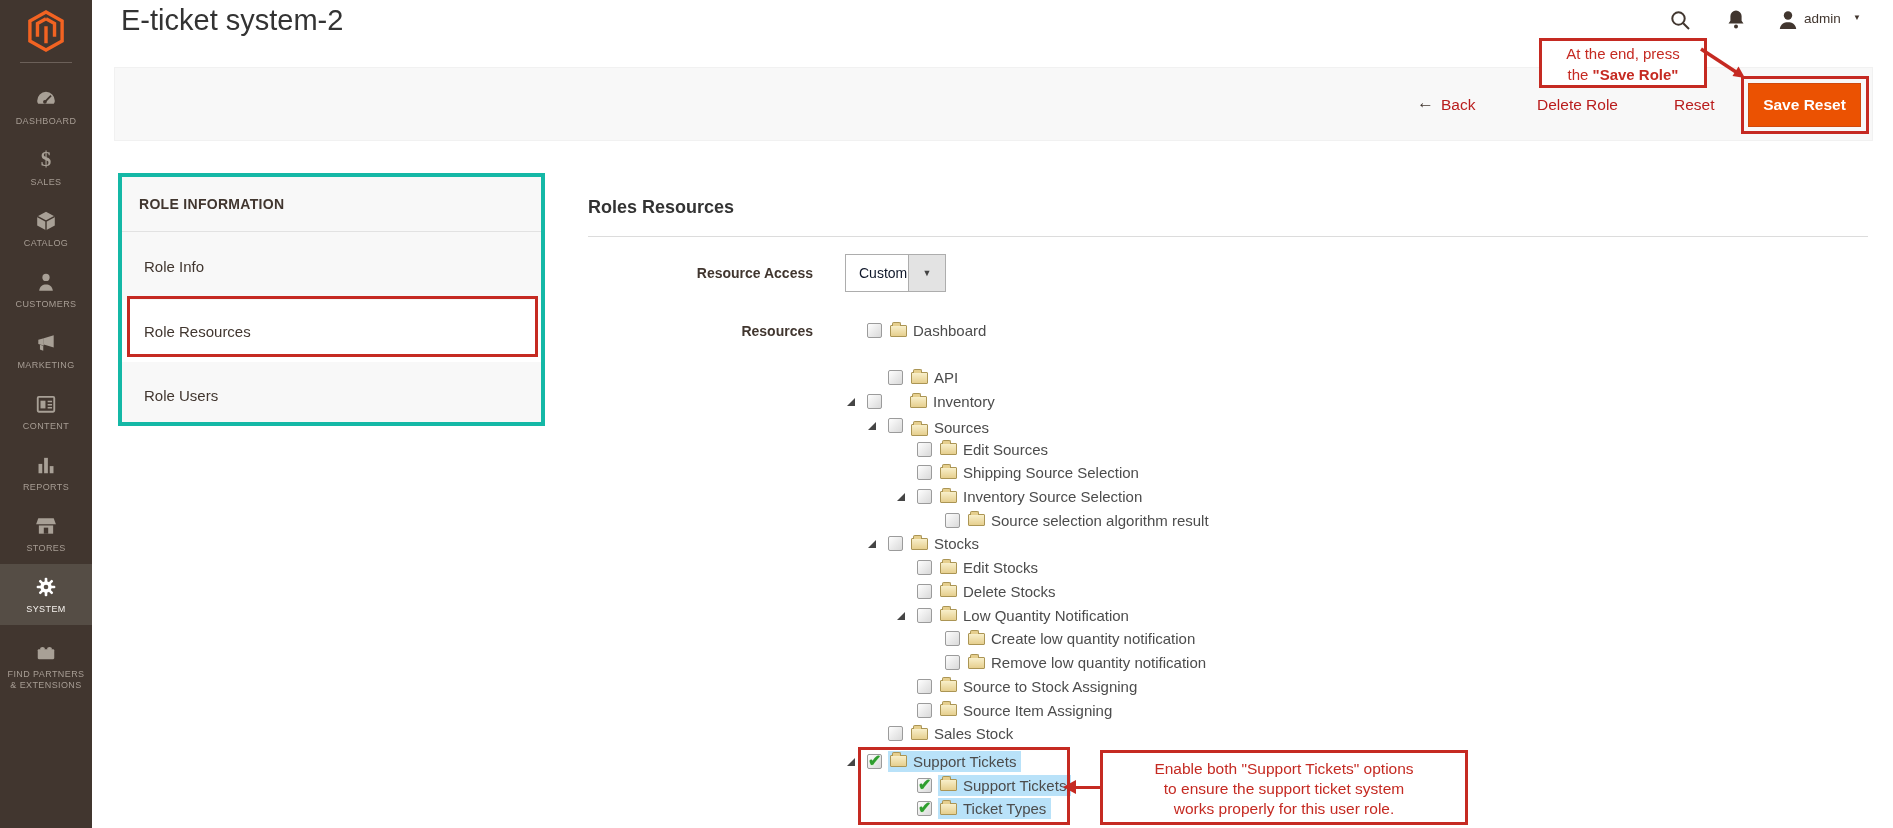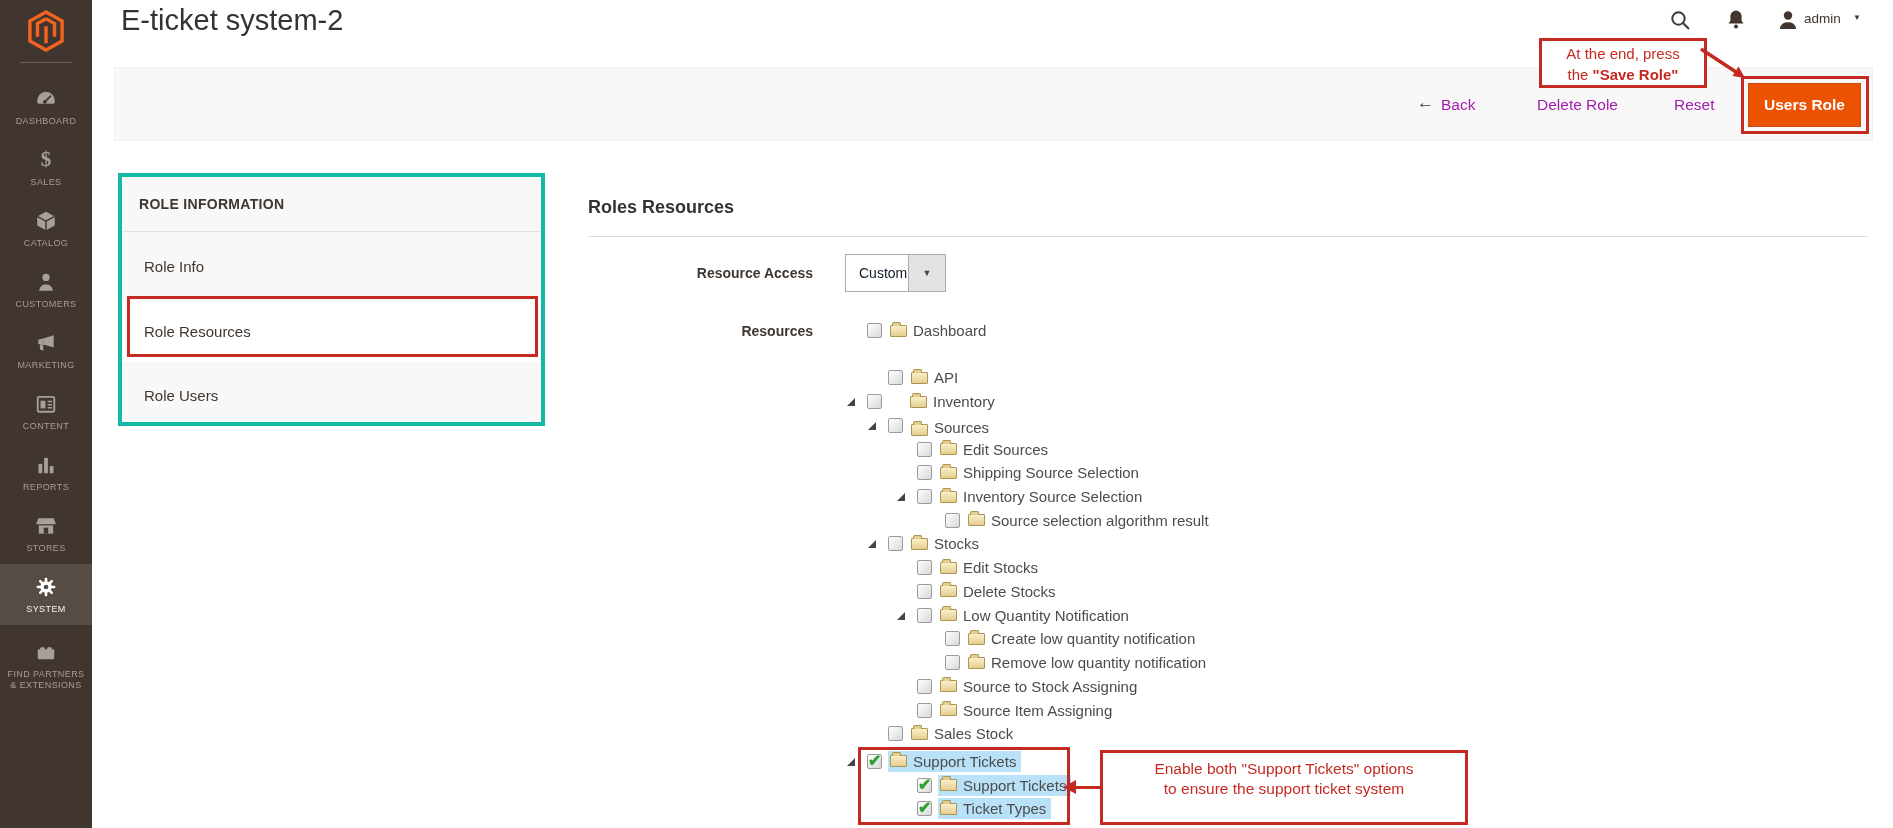--- a/index.html
+++ b/index.html
@@ -27,21 +27,21 @@
   .icon-btn { position:absolute; top:8px; width:24px; height:24px; color:#41362f; cursor:pointer; }
   .icon-btn svg { width:100%; height:100%; }
   .search-btn { left:1668px; }
   .bell-btn { left:1724px; }
   .user-btn { left:1776px; }
   .admin-label { position:absolute; left:1804px; top:11px; font-size:13.5px; color:#41362f; cursor:pointer; }
   .admin-caret { position:absolute; left:1853px; top:13px; font-size:8px; color:#41362f; cursor:pointer; }
 
   
   .actions-bar { position:absolute; left:114px; top:67px; width:1759px; height:74px; background:#f8f8f8; border:1px solid #f1f1f1; }
-  .txt-btn { position:absolute; font-size:15.5px; color:#a21caf; cursor:pointer; font-weight:500; }
+  .txt-btn { position:absolute; font-size:15.5px; color:#b91c1c; cursor:pointer; font-weight:500; }
   .back-arrow { position:absolute; left:1417px; top:93px; font-size:17px; color:#41362f; cursor:pointer; }
   .back-btn   { left:1441px; top:96px; }
   .delete-btn { left:1537px; top:96px; }
   .reset-btn  { left:1674px; top:96px; }
   .save-btn { position:absolute; left:1748px; top:83px; width:113px; height:44px; background:var(--orange);
     color:#fff; font-size:15.5px; font-weight:bold; border:1px solid #cf4a0e; cursor:pointer;
     display:flex; align-items:center; justify-content:center; z-index:4; }
 
   
   .panel { position:absolute; left:118px; top:173px; width:427px; height:253px; background:#f8f8f8; border:4px solid #14b8a6; }
@@ -231,21 +231,21 @@
       </svg>
   </div>
   <span class="admin-label">admin</span>
   <span class="admin-caret">▼</span>
 
   <div class="actions-bar"></div>
   <span class="back-arrow">←</span>
   <span class="txt-btn back-btn">Back</span>
   <span class="txt-btn delete-btn">Delete Role</span>
   <span class="txt-btn reset-btn">Reset</span>
-  <button class="save-btn">Users Role</button>
+  <button class="save-btn">Save Reset</button>
 
   <aside class="panel">
     <div class="panel-header">ROLE INFORMATION</div>
 
   <div class="panel-tab">Role Info</div>
       <div class="panel-tab">Role Resources</div>
       <div class="panel-tab">Role Users</div>
     </aside>
 
   <div class="content-heading">Roles Resources</div>
@@ -417,17 +417,18 @@
     <div><span>the </span><b>"Save Role"</b></div>
   </div>
   <svg class="arrow1" width="60" height="42">
     <line x1="6" y1="5" x2="41" y2="28" stroke="#c52a22" stroke-width="3.5"></line>
     <polygon points="50,34 37.5,32 43.5,22.5" fill="#c52a22"></polygon>
   </svg>
 
   <div class="ann ann2">
     <div>Enable both "Support Tickets" options</div>
     <div>to ensure the support ticket system</div>
+    <div>works properly for this user role.</div>
   </div>
   <div class="arrow2-line"></div>
   <div class="arrow2-head"></div>
 
 </div>
 
 </body></html>

